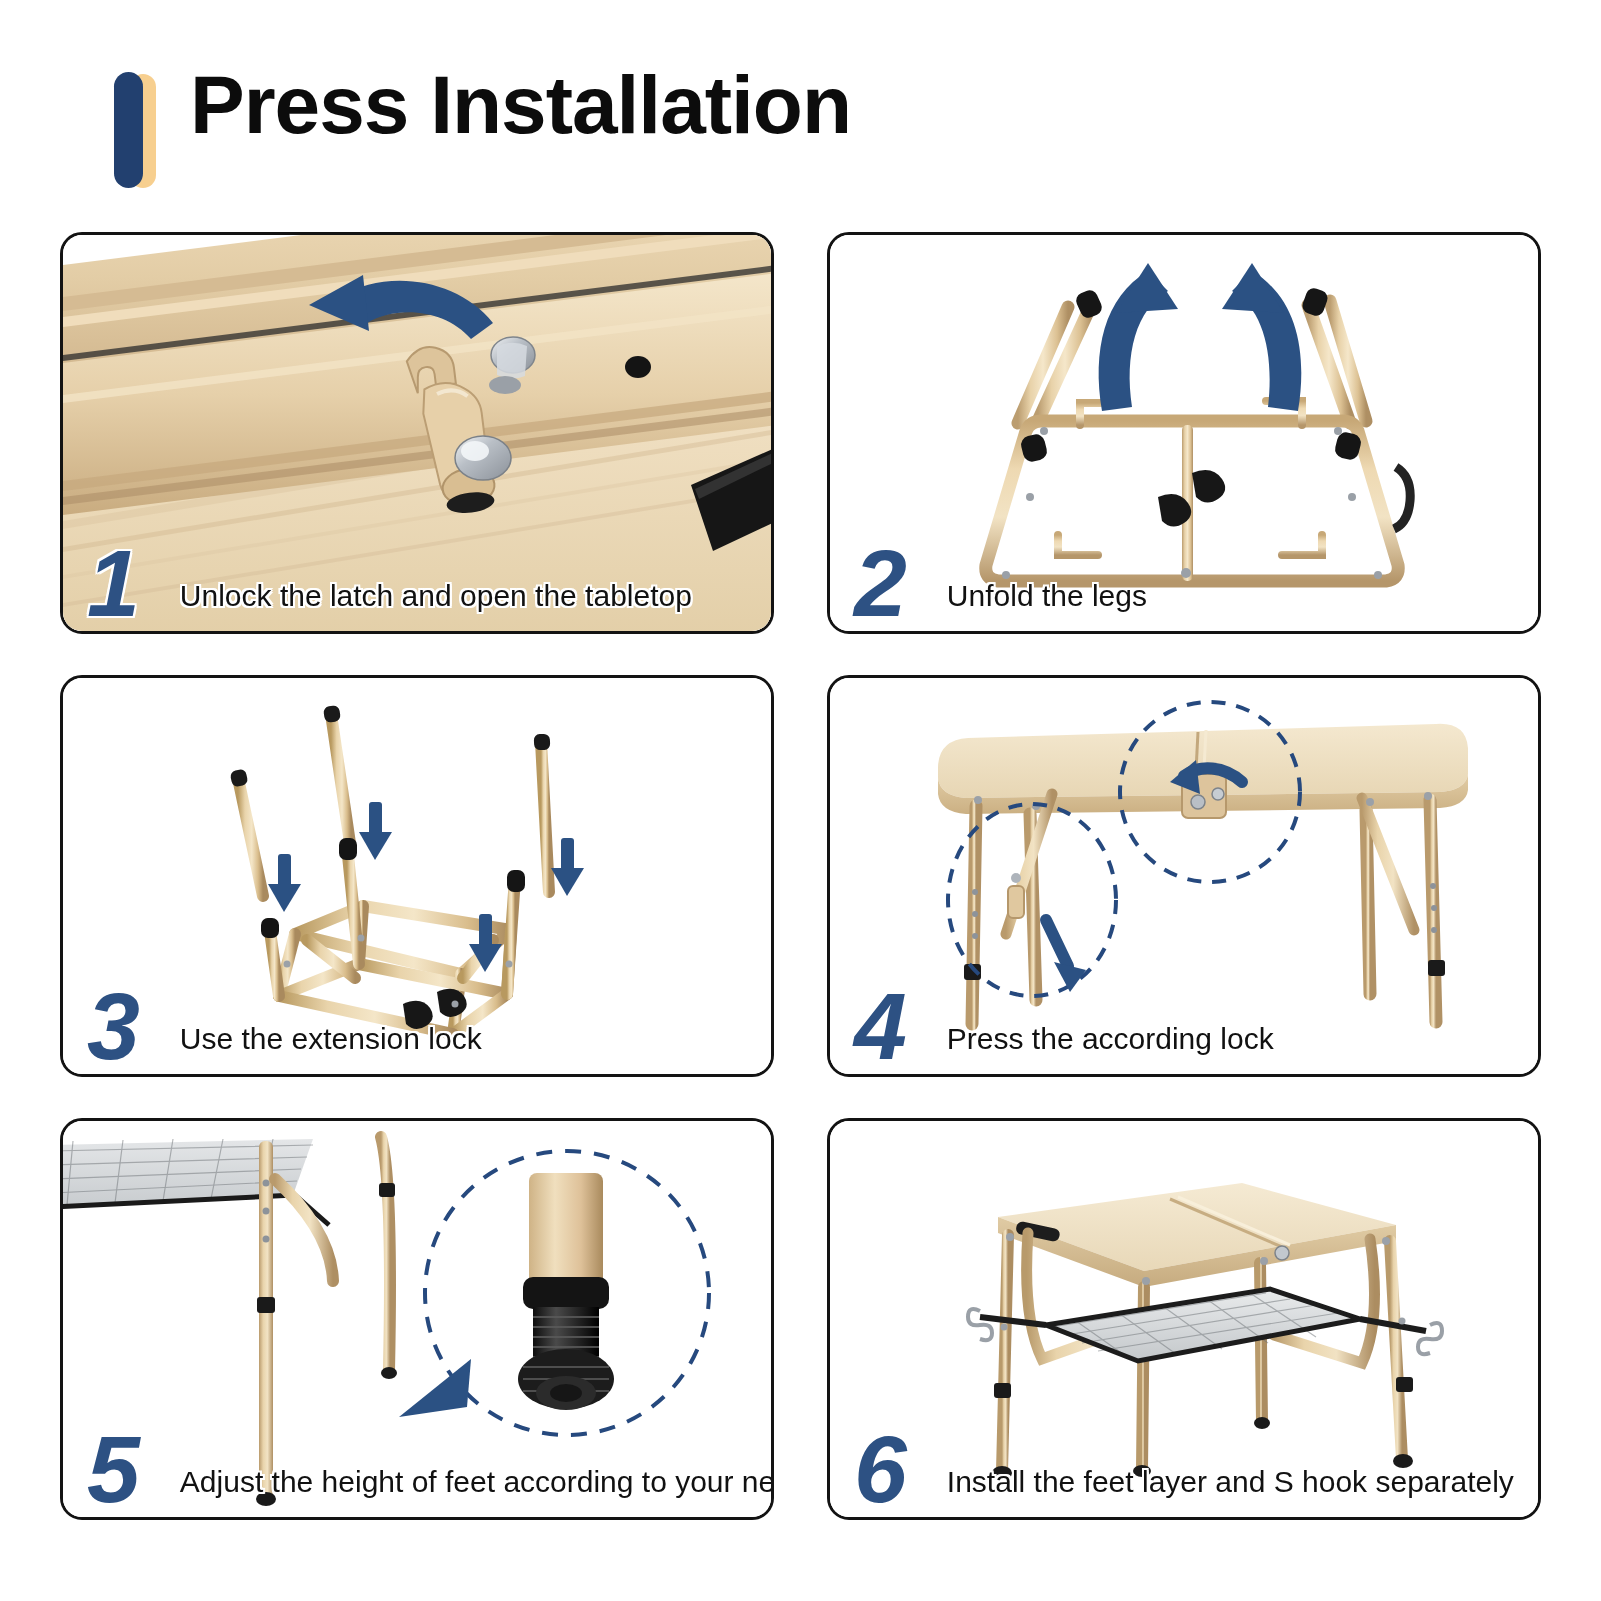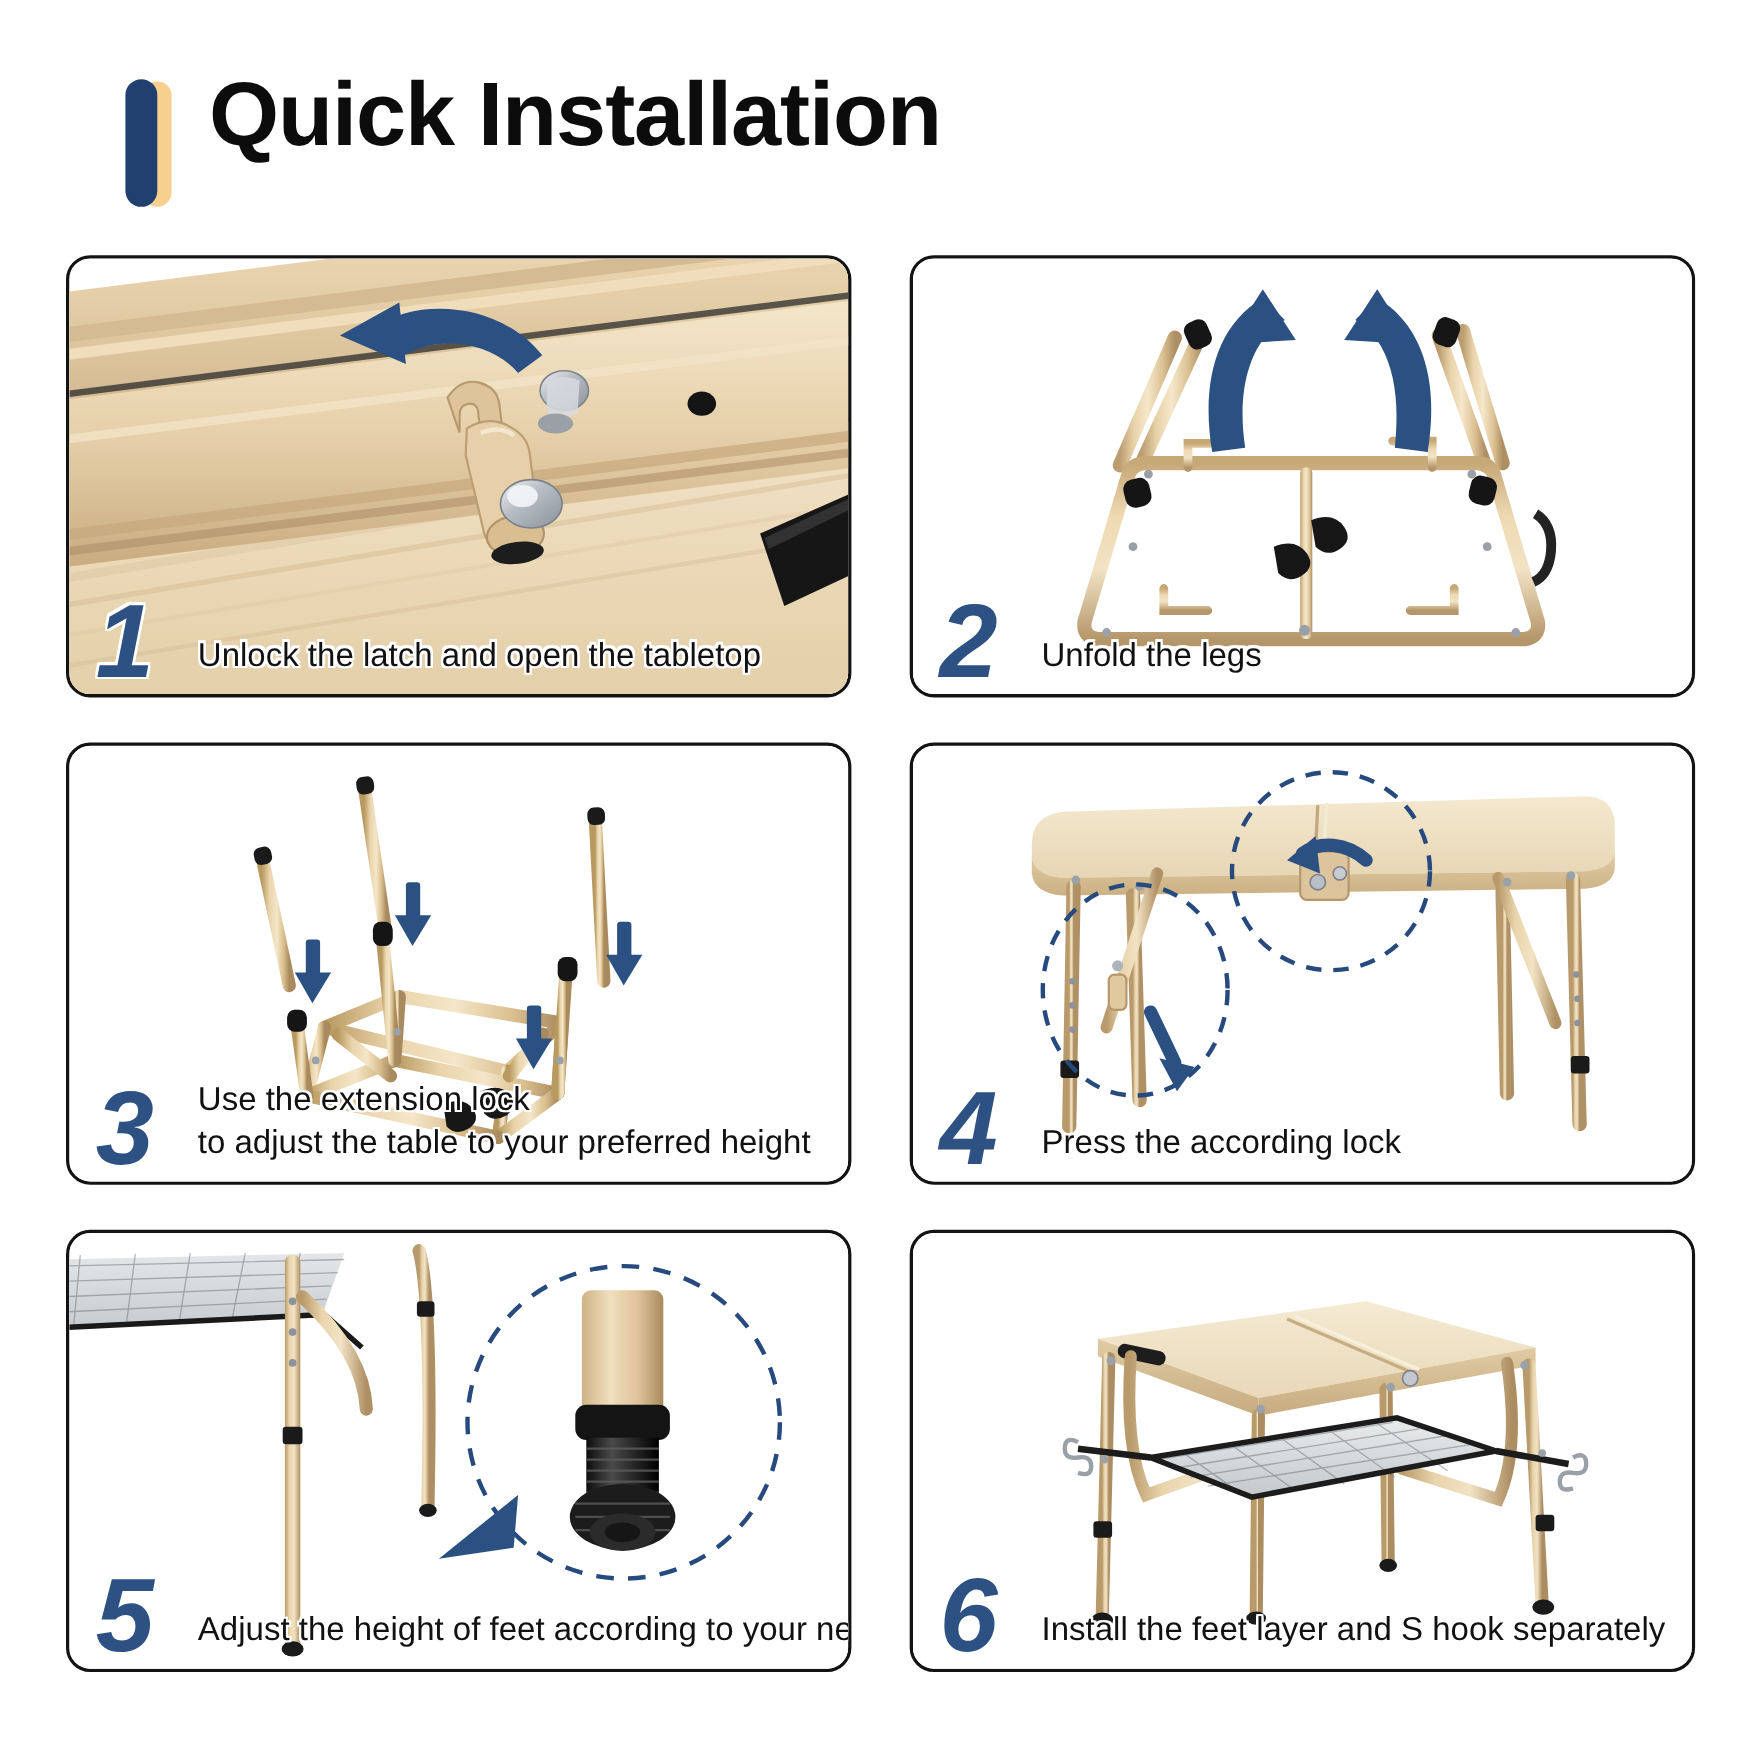--- a/index.html
+++ b/index.html
@@ -119,21 +119,21 @@
   svg { display: block; }
 </style>
 </head>
 <body>
 
 <div class="header">
   <div class="accent-bar-wrap">
     <div class="accent-bar-back"></div>
     <div class="accent-bar-front"></div>
   </div>
-  <div class="page-title">Quick Installation</div>
+  <div class="page-title">Press Installation</div>
 </div>
 
 <div class="grid">
 
   <div class="panel col-a row-1">
     <div class="art">
       <svg viewBox="0 0 714 402" width="714" height="402" preserveAspectRatio="none">
         <defs>
           <linearGradient id="railA" x1="0" y1="0" x2="0" y2="1">
             <stop offset="0" stop-color="#efdcbb"></stop>
@@ -382,21 +382,20 @@
               <rect x="416" y="236" width="13" height="34" rx="3"></rect>
               <polygon points="406,266 439,266 422,294"></polygon>
             </g>
         </g>
       </svg>
     </div>
     <div class="caption">
       <div class="step-num">3</div>
       <div class="step-lines">
         <div class="step-line">Use the extension lock</div>
-        <div class="step-line">to adjust the table to your preferred height</div>
       </div>
     </div>
   </div>
 
   <div class="panel col-b row-2">
     <div class="art">
       <svg viewBox="0 0 714 402" width="714" height="402" preserveAspectRatio="none">
         <defs>
           <linearGradient id="topG4" x1="0" y1="0" x2="0" y2="1">
             <stop offset="0" stop-color="#f4e8cf"></stop>

